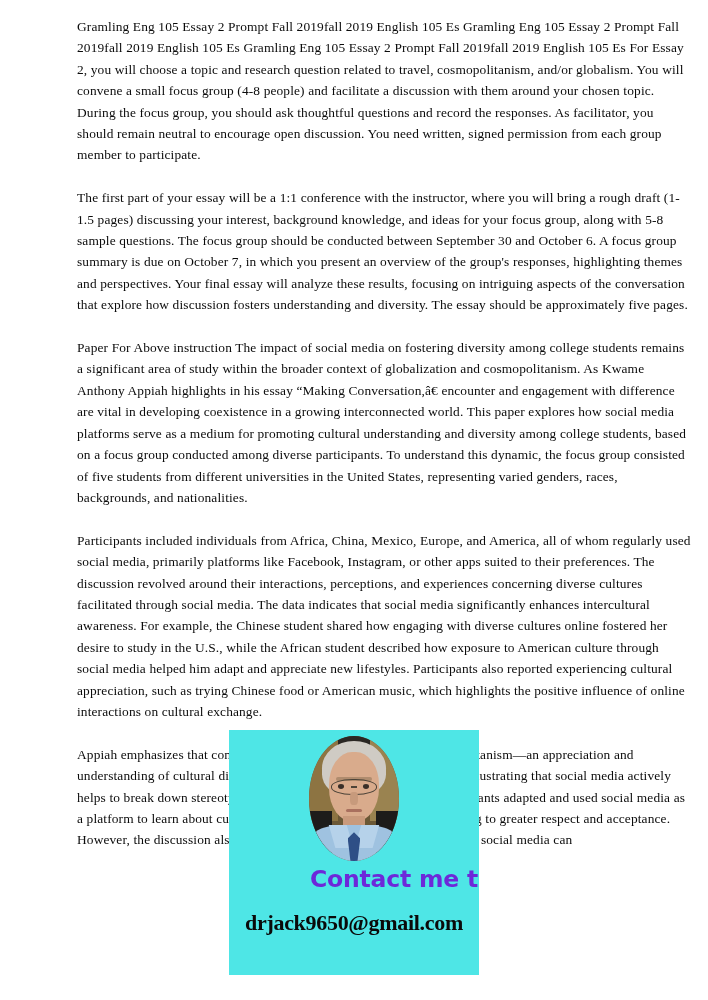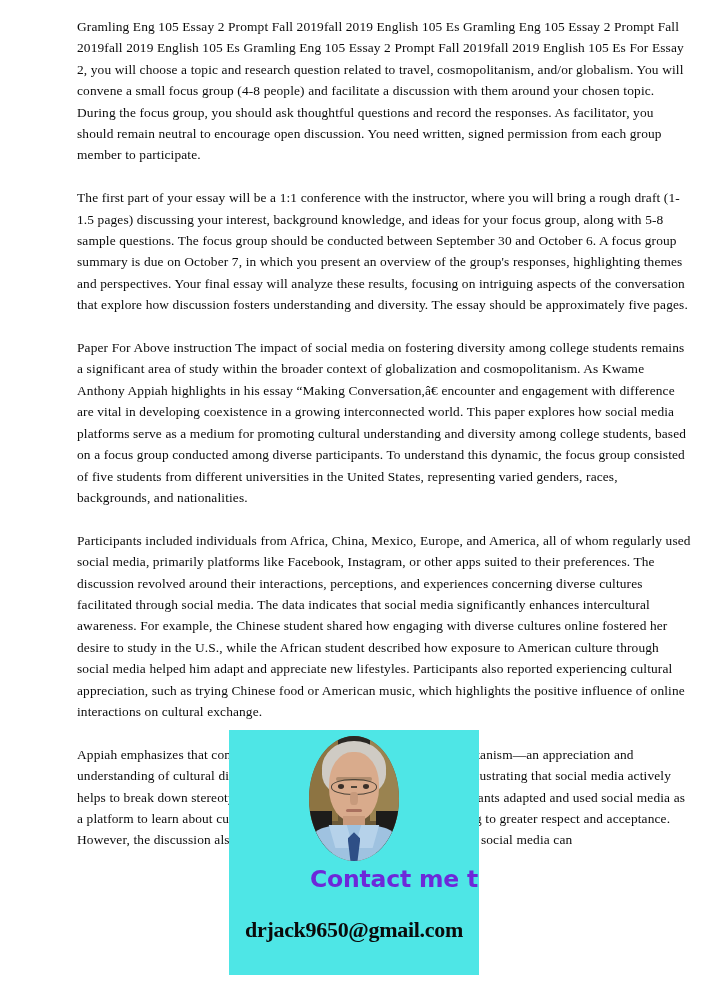--- a/index.html
+++ b/index.html
@@ -106,21 +106,21 @@
     color: #6d28d9;
     letter-spacing: -0.2px;
     padding-left: 48px;
   }
   .ov-line1 { top: 136px; }
   .ov-line2 { top: 163px; }
 
   .ov-email {
     position: absolute;
     left: 0;
-    top: 187px;
+    top: 180px;
     width: 100%;
     text-align: center;
     font-family: "Liberation Serif", "DejaVu Serif", serif;
     font-weight: bold;
     font-size: 22px;
     line-height: 26px;
     color: #0a0a0a;
     letter-spacing: -0.3px;
   }
 </style>

